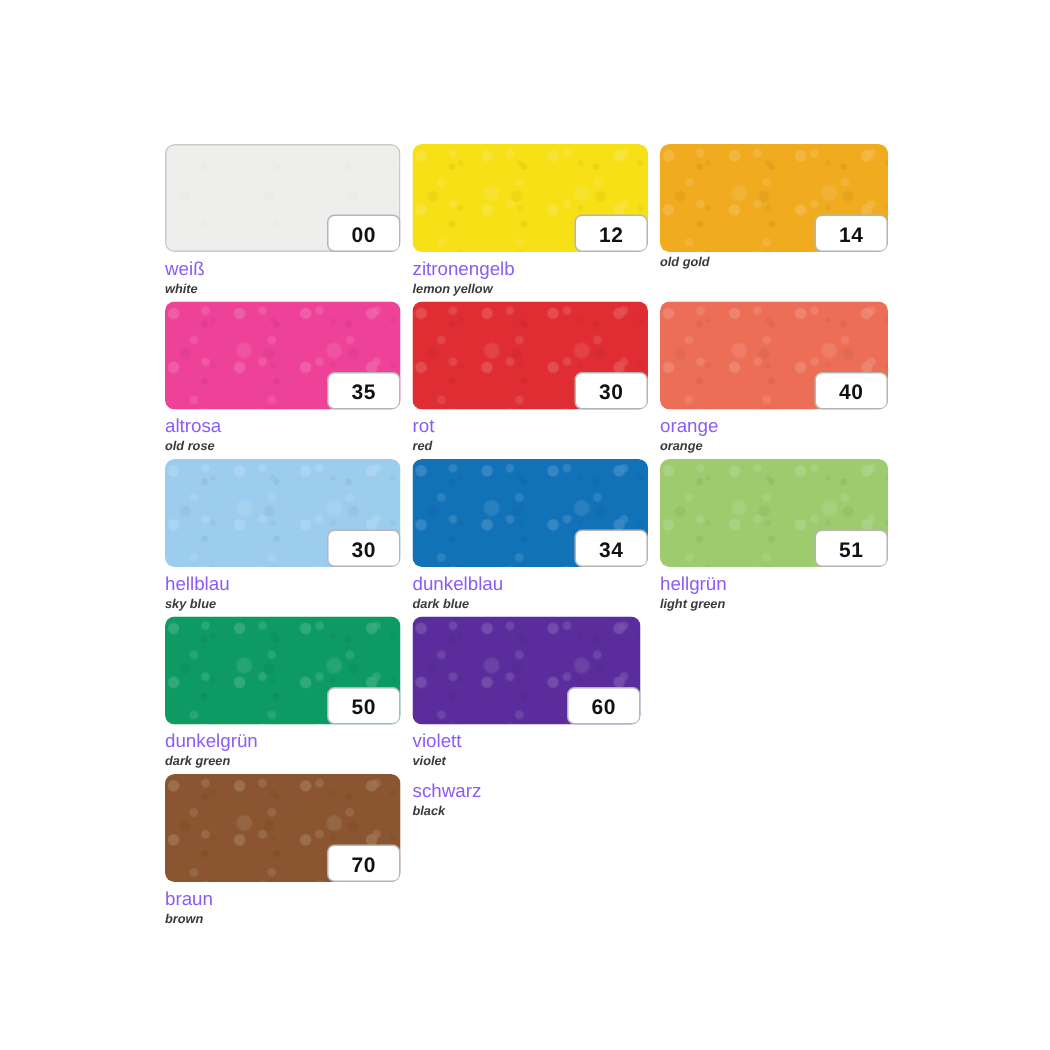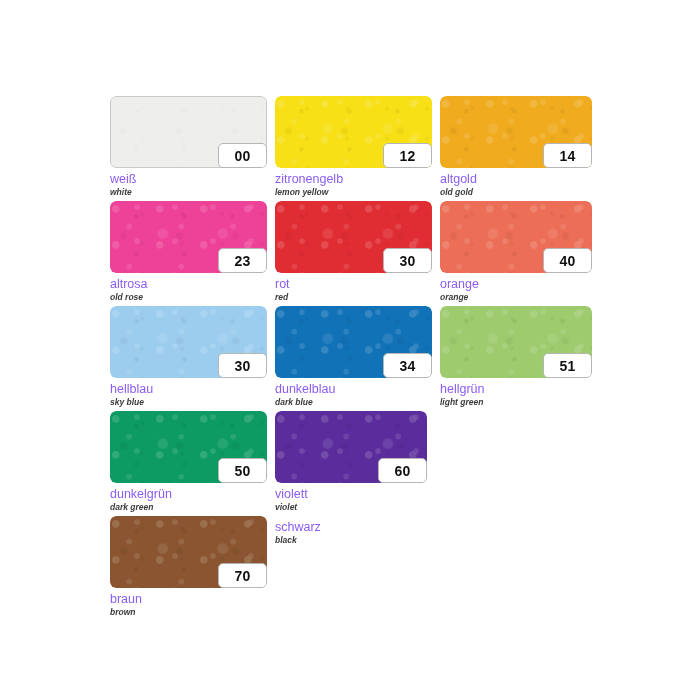--- a/index.html
+++ b/index.html
@@ -144,30 +144,29 @@
           </div>
           <div class="name-de">zitronengelb</div>
           <div class="name-en">lemon yellow</div>
         </div>
         <div class="cell col3">
           <div class="swatch">
             <div class="paper" style="background: rgb(240, 171, 31);"></div>
             <div class="grain"></div>
             <div class="badge">14</div>
           </div>
-          <div class="name-de">altgold</div>
           <div class="name-en">old gold</div>
         </div>
       </div>
       <div class="row">
         <div class="cell col1">
           <div class="swatch">
             <div class="paper" style="background: rgb(238, 65, 152);"></div>
             <div class="grain"></div>
-            <div class="badge">23</div>
+            <div class="badge">35</div>
           </div>
           <div class="name-de">altrosa</div>
           <div class="name-en">old rose</div>
         </div>
         <div class="cell col2">
           <div class="swatch">
             <div class="paper" style="background: rgb(224, 45, 51);"></div>
             <div class="grain"></div>
             <div class="badge">30</div>
           </div>

